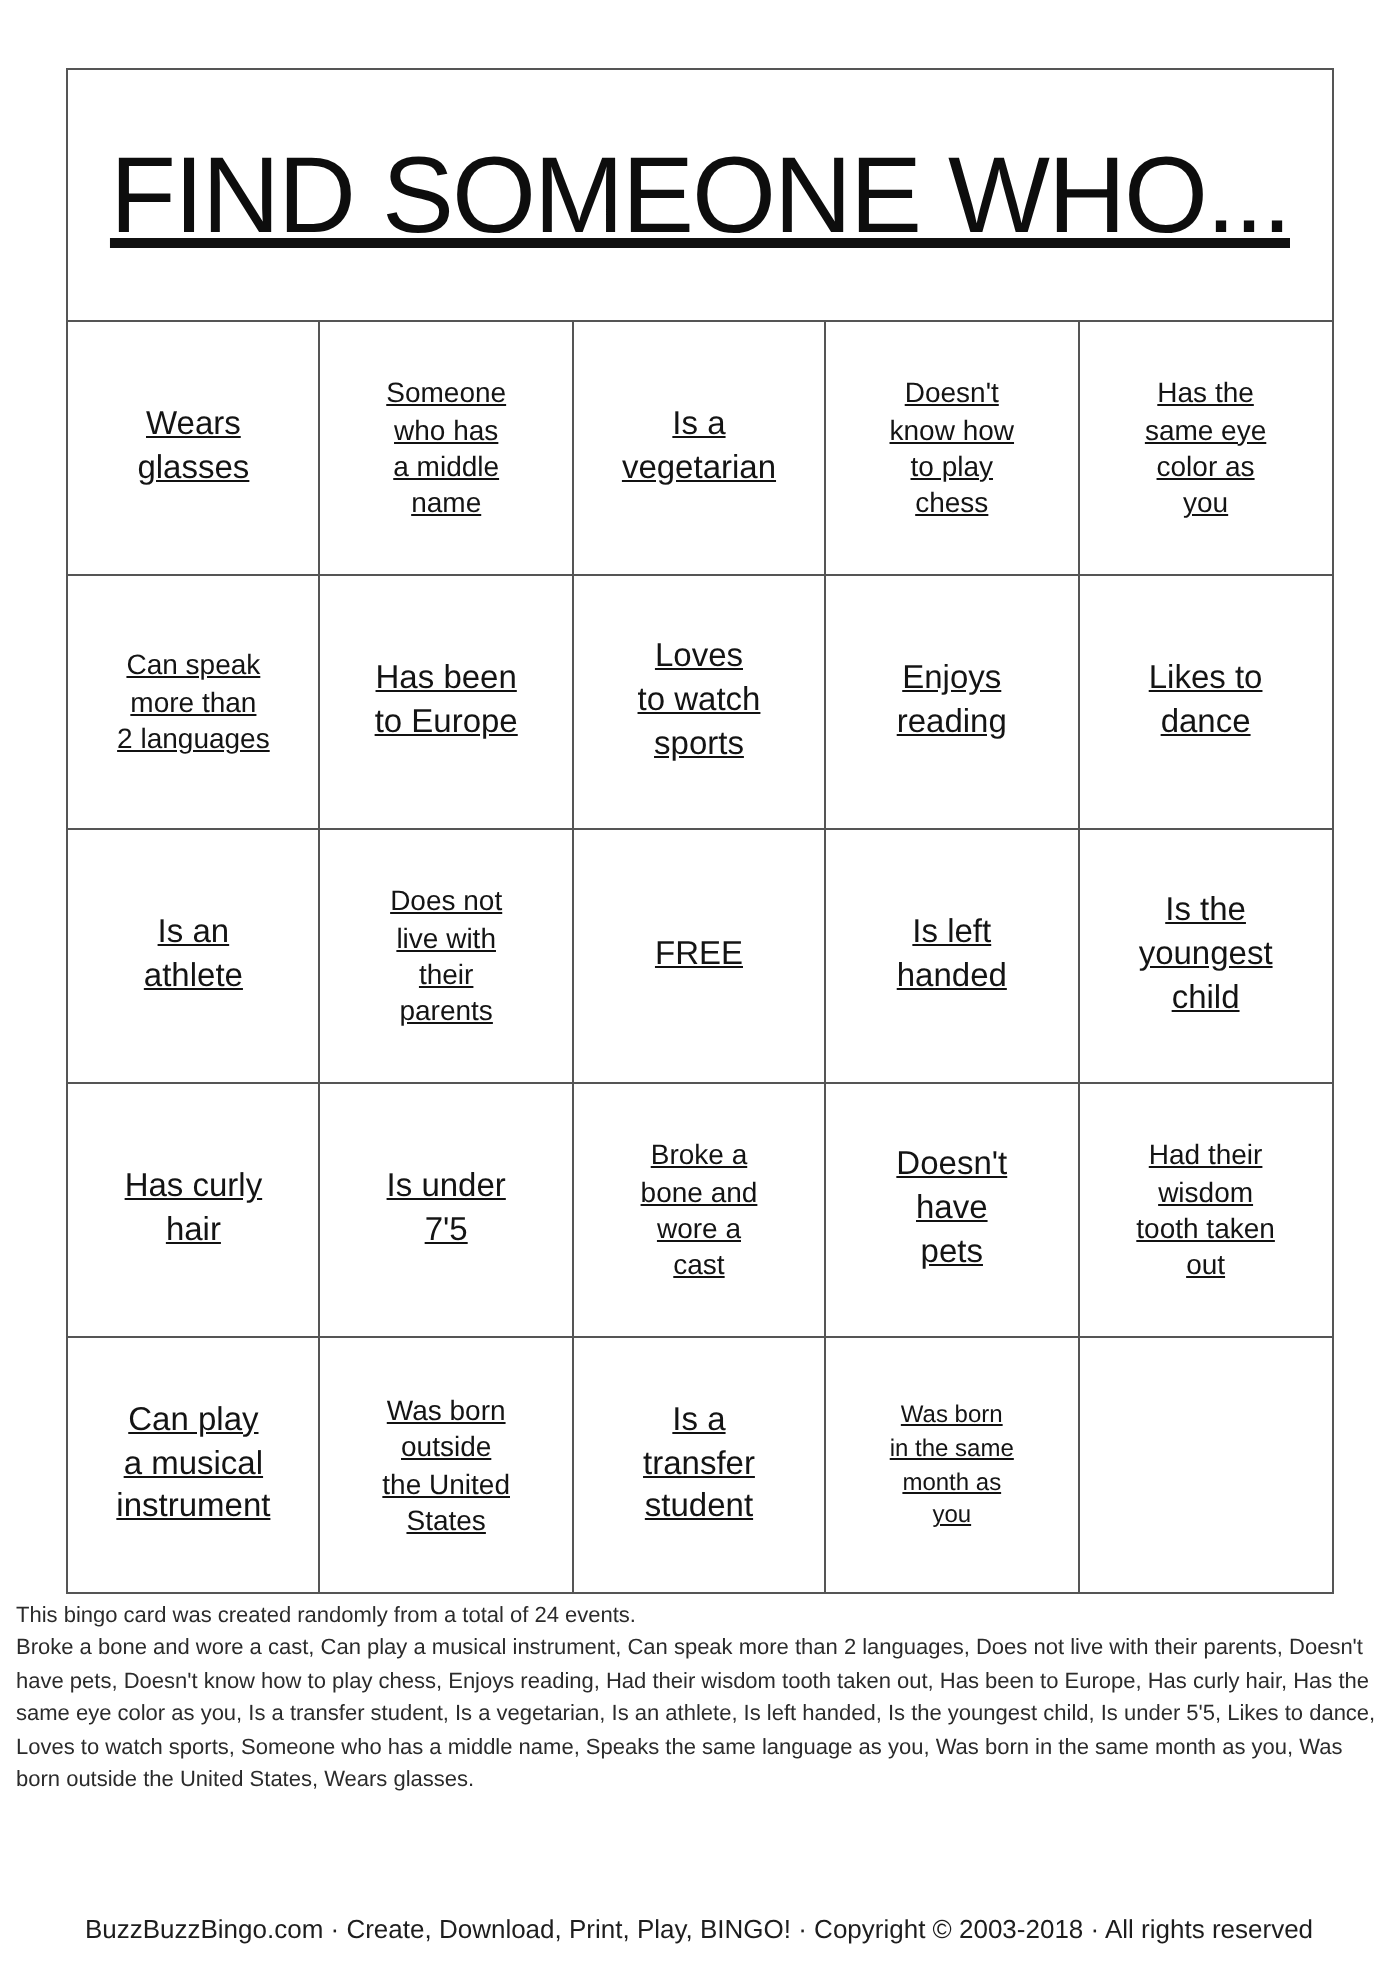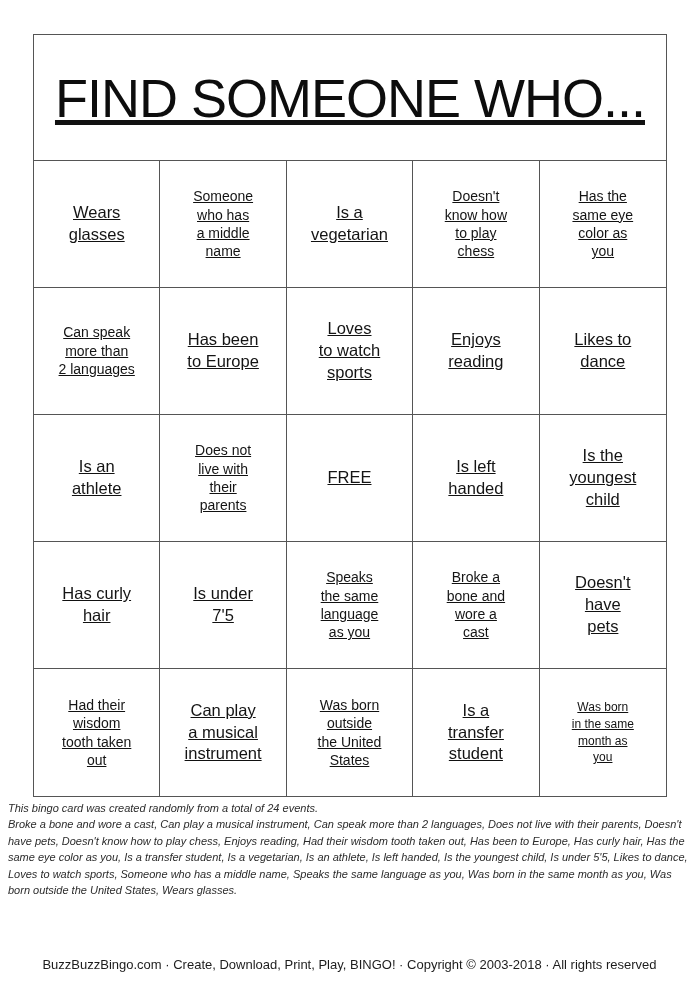--- a/index.html
+++ b/index.html
@@ -66,21 +66,20 @@
   .info {
     position: absolute;
     left: 8px;
     top: 800px;
     width: 686px;
     font-size: 11px;
     line-height: 16.4px;
     color: #2b2b2b;
     text-align: justify;
     text-justify: inter-word;
-    font-style: italic;
   }
   .info .events { text-align: left; }
 
   
   .site-footer {
     position: absolute;
     left: 0;
     top: 957px;
     width: 699px;
     text-align: center;
@@ -133,24 +132,20 @@
       <div class="cell size-lg">FREE</div>
       <div class="cell size-lg">Is left
 handed</div>
       <div class="cell size-lg">Is the
 youngest
 child</div>
       <div class="cell size-lg">Has curly
 hair</div>
       <div class="cell size-lg">Is under
 7'5</div>
-      <div class="cell size-md">Speaks
-the same
-language
-as you</div>
       <div class="cell size-md">Broke a
 bone and
 wore a
 cast</div>
       <div class="cell size-lg">Doesn't
 have
 pets</div>
       <div class="cell size-md">Had their
 wisdom
 tooth taken

